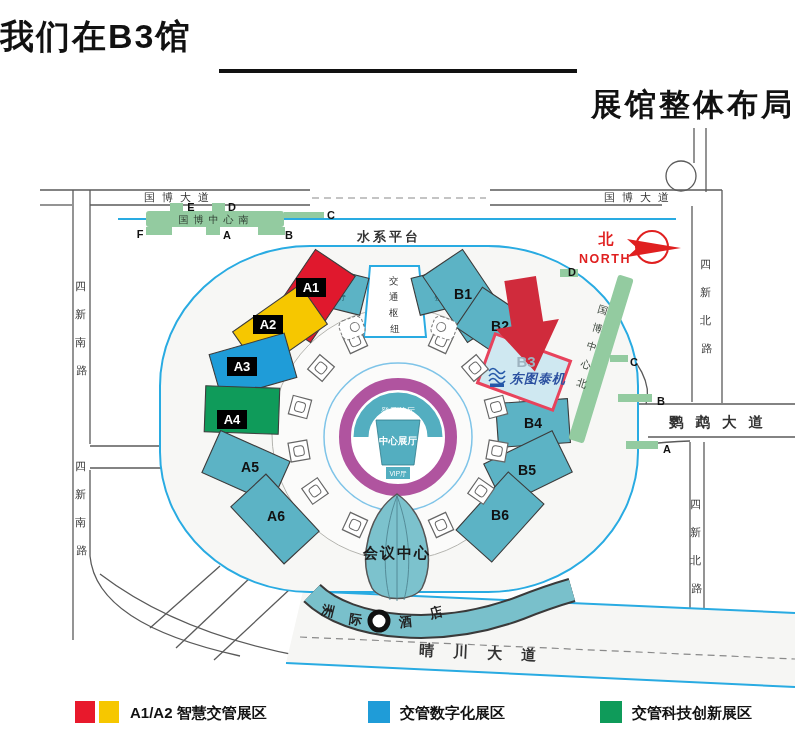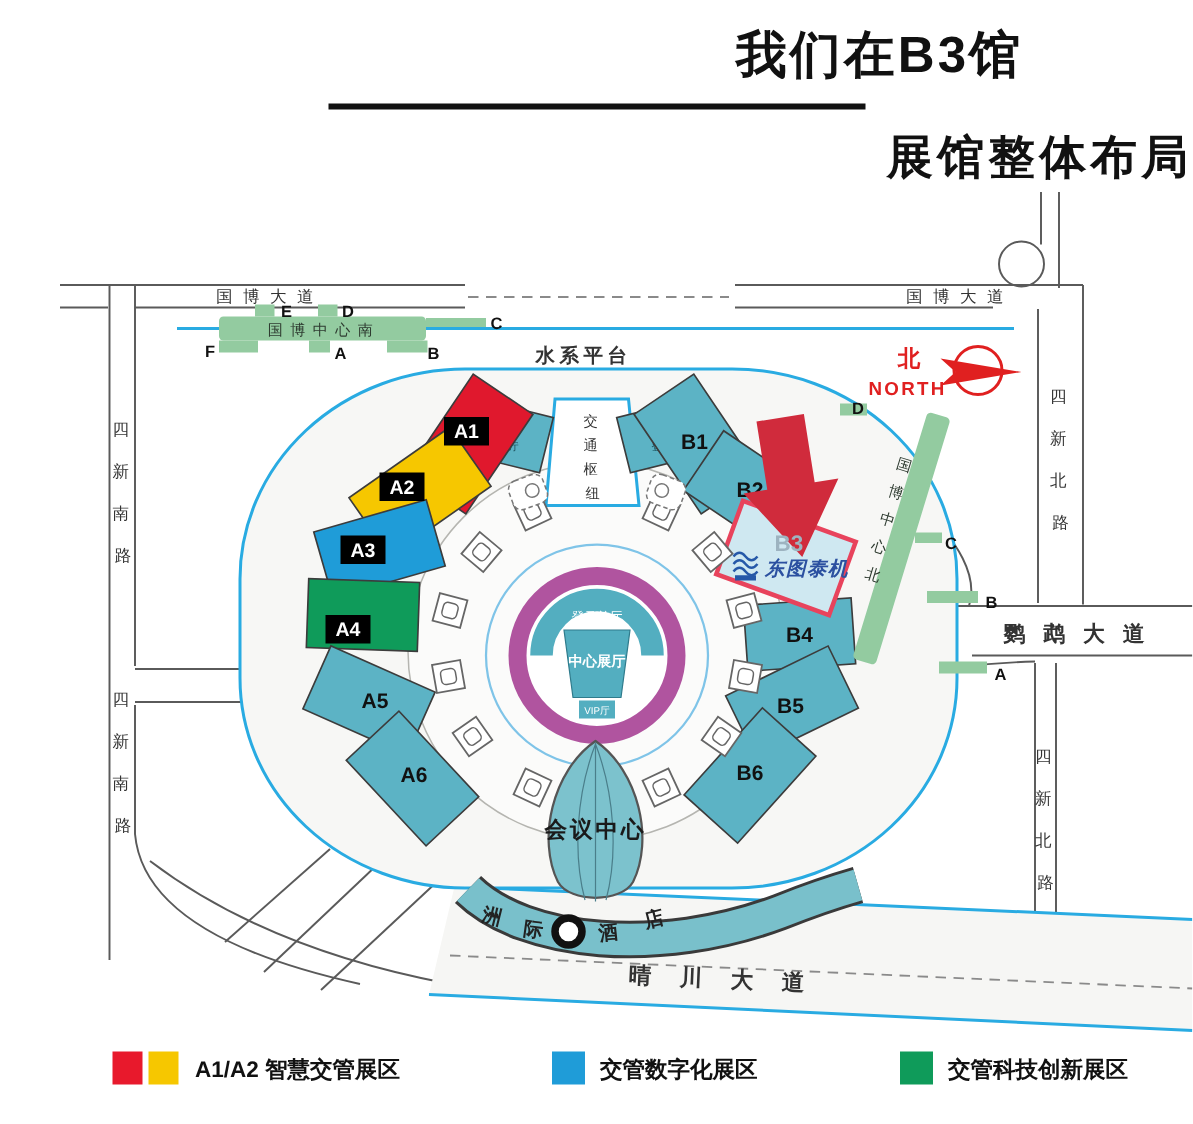--- a/index.html
+++ b/index.html
@@ -1,18 +1,18 @@
 <!DOCTYPE html>
 <html><head>
 <meta charset="utf-8">
 <style>
   html,body{margin:0;padding:0;background:#fff;}
   body{width:795px;height:749px;position:relative;font-family:"Liberation Sans",sans-serif;overflow:hidden;}
   .abs{position:absolute;}
-  .title{top:14px;left:0;width:670px;text-align:right;font-size:34px;font-weight:bold;color:#111;letter-spacing:2px;padding-left:12px;}
+  .title{top:14px;left:0;width:670px;text-align:left;font-size:34px;font-weight:bold;color:#111;letter-spacing:2px;}
   .divider{top:69px;left:219px;width:358px;height:4px;background:#111;}
   .subtitle{top:84px;left:0;width:795px;text-align:right;font-size:31px;font-weight:bold;color:#111;letter-spacing:3px;}
   svg{position:absolute;top:0;left:0;font-family:"Liberation Sans",sans-serif;}
   svg text{fill:#333;}
   .road{stroke:#5a5a5a;stroke-width:1.3;fill:none;}
   .road-dash{stroke:#8a8a8a;stroke-width:1.2;fill:none;stroke-dasharray:7 5;}
   .blue-line{stroke:#29abe2;stroke-width:2;fill:none;}
   .hall{stroke:#3c3c3c;stroke-width:1.1;}
   .hall-label{font-size:14px;font-weight:bold;fill:#111;text-anchor:middle;}
   .chip{fill:#000;}

